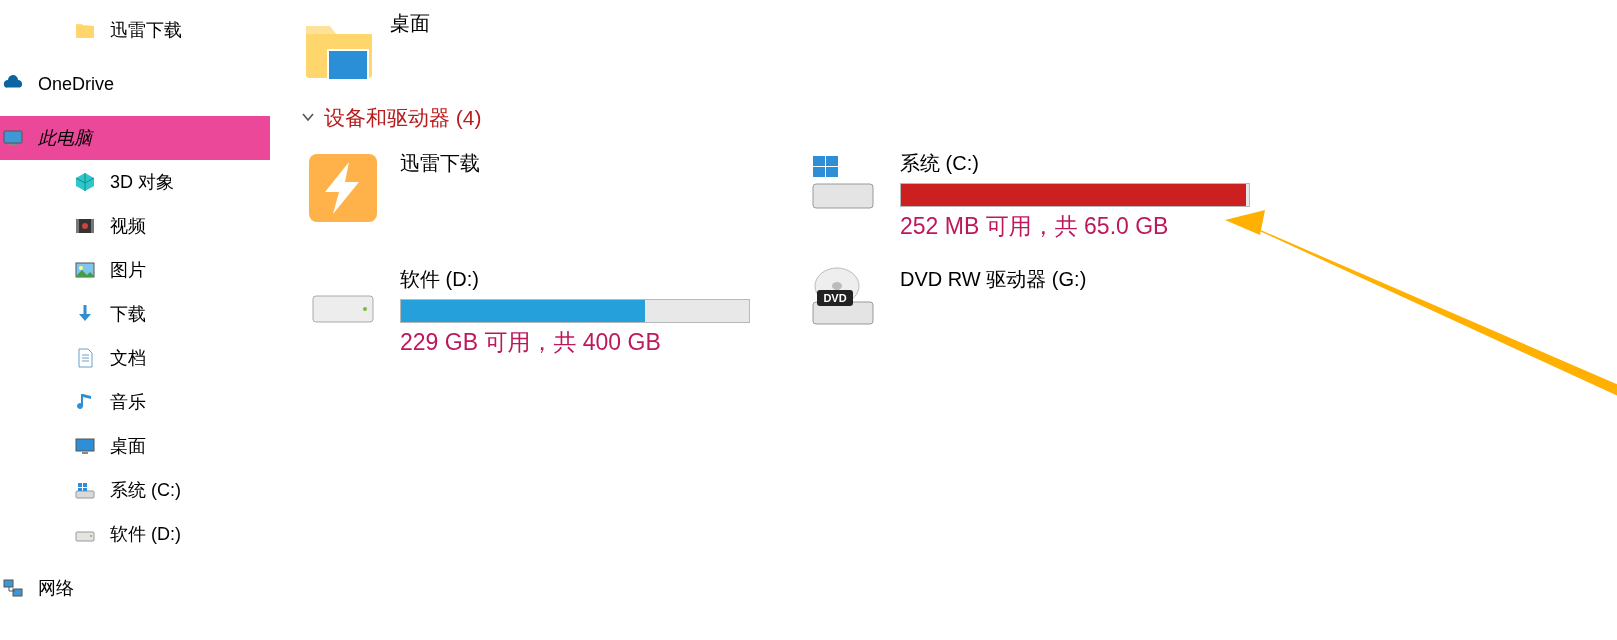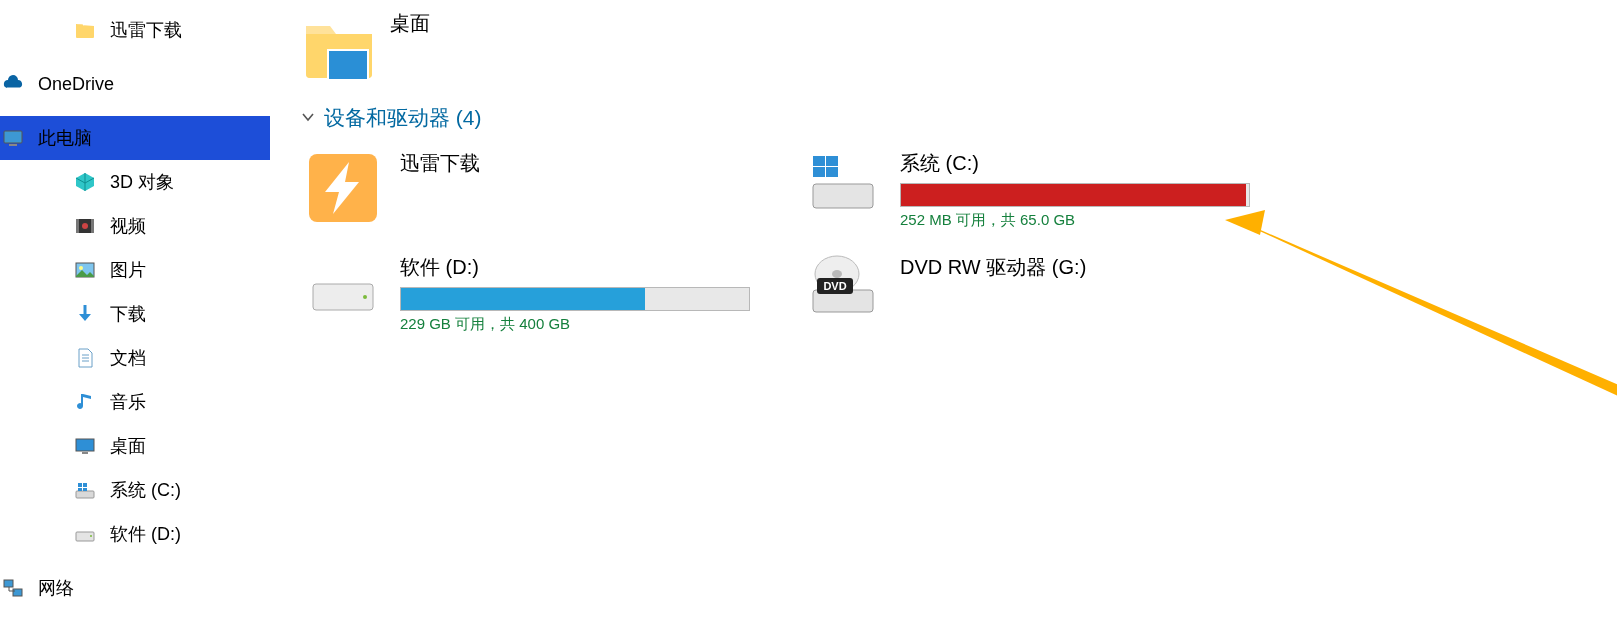--- a/index.html
+++ b/index.html
@@ -19,21 +19,21 @@
     padding-top: 8px;
   }
   .nav-item {
     display: flex;
     align-items: center;
     height: 44px;
     cursor: pointer;
     color: #000;
   }
   .nav-item.level-2 { padding-left: 72px; }
-  .nav-item.selected { background: #1d4ed8; }
+  .nav-item.selected { background: #ec4899; font-style: italic; }
   .nav-item .icon {
     width: 26px; height: 26px; margin-right: 12px;
     display: inline-flex; align-items: center; justify-content: center;
     flex-shrink: 0;
   }
   .content {
     flex: 1;
     padding: 8px 0 0 30px;
     position: relative;
   }
@@ -41,21 +41,21 @@
     display: flex; align-items: flex-start;
     margin-bottom: 18px;
   }
   .folder-tile .big-icon {
     width: 78px; height: 78px; margin-right: 12px;
     display: inline-flex; align-items: center; justify-content: center;
   }
   .folder-tile .label { font-size: 20px; margin-top: 2px; }
   .section-header {
     display: flex; align-items: center;
-    color: #0369a1; font-size: 21px;
+    color: #b91c1c; font-size: 21px;
     margin: 6px 0 18px 0;
     cursor: pointer;
   }
   .section-header .chev { margin-right: 8px; color: #555; }
   .drives-grid {
     display: grid;
     grid-template-columns: 470px 470px;
     column-gap: 30px;
     row-gap: 24px;
     align-items: flex-start;
@@ -73,21 +73,21 @@
   .drive-bar {
     width: 350px; height: 24px;
     border: 1px solid #b8b8b8;
     background: #e8e8e8;
     position: relative;
     margin-bottom: 4px;
   }
   .drive-bar .fill {
     position: absolute; left: 0; top: 0; bottom: 0;
   }
-  .drive-sub { font-size: 15px; color: #15803d; }
+  .drive-sub { font-size: 23px; color: #be185d; }
   
   .arrow {
     position: absolute;
     pointer-events: none;
   }
 </style>
 </head>
 <body>
 
 <div class="layout">

